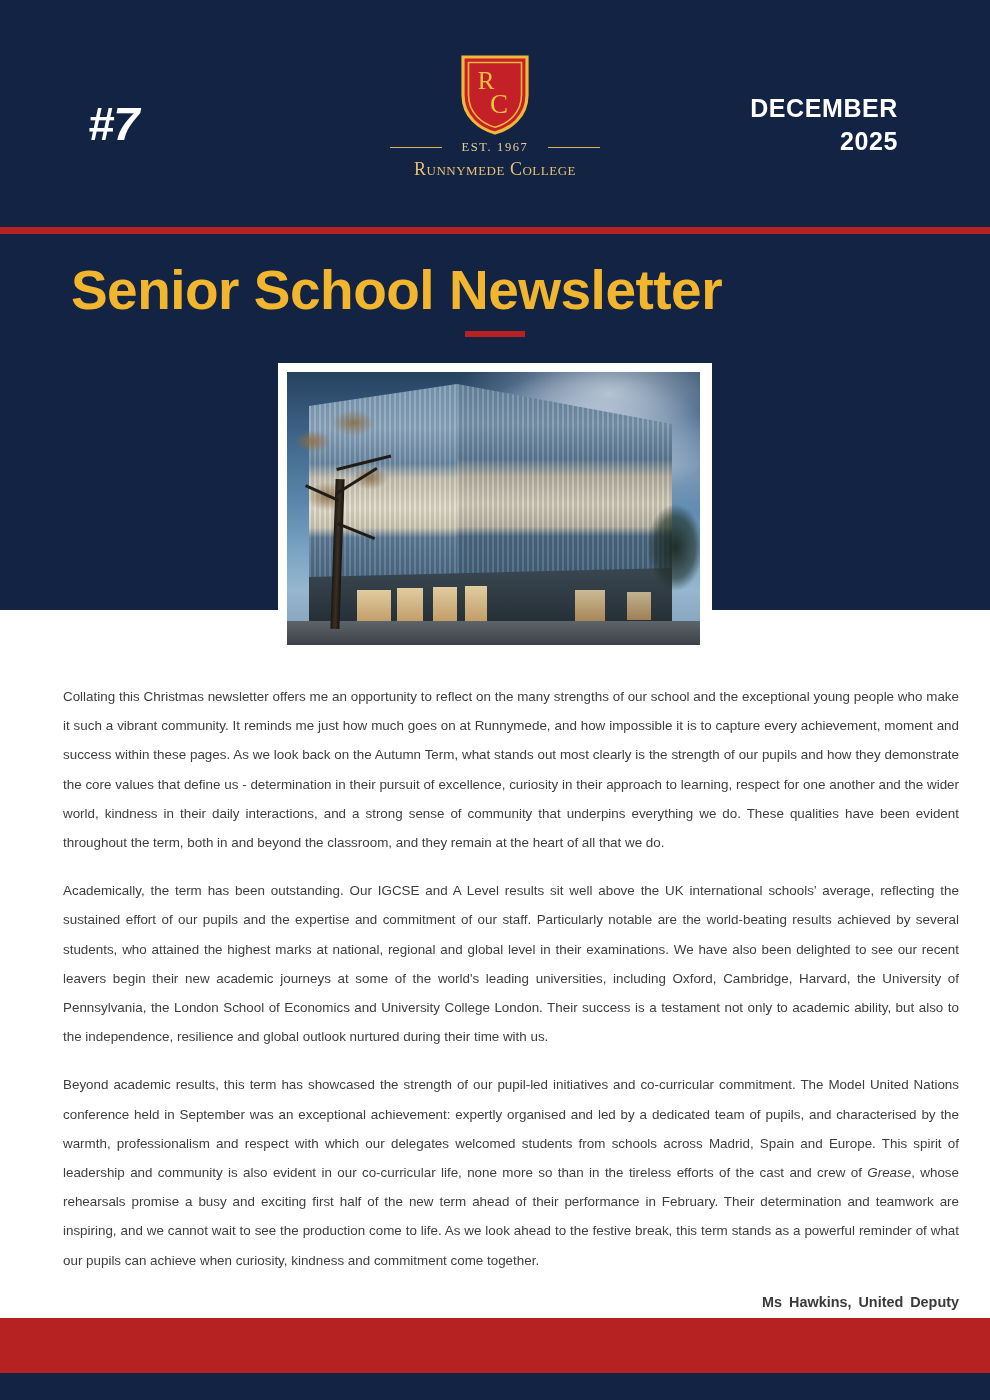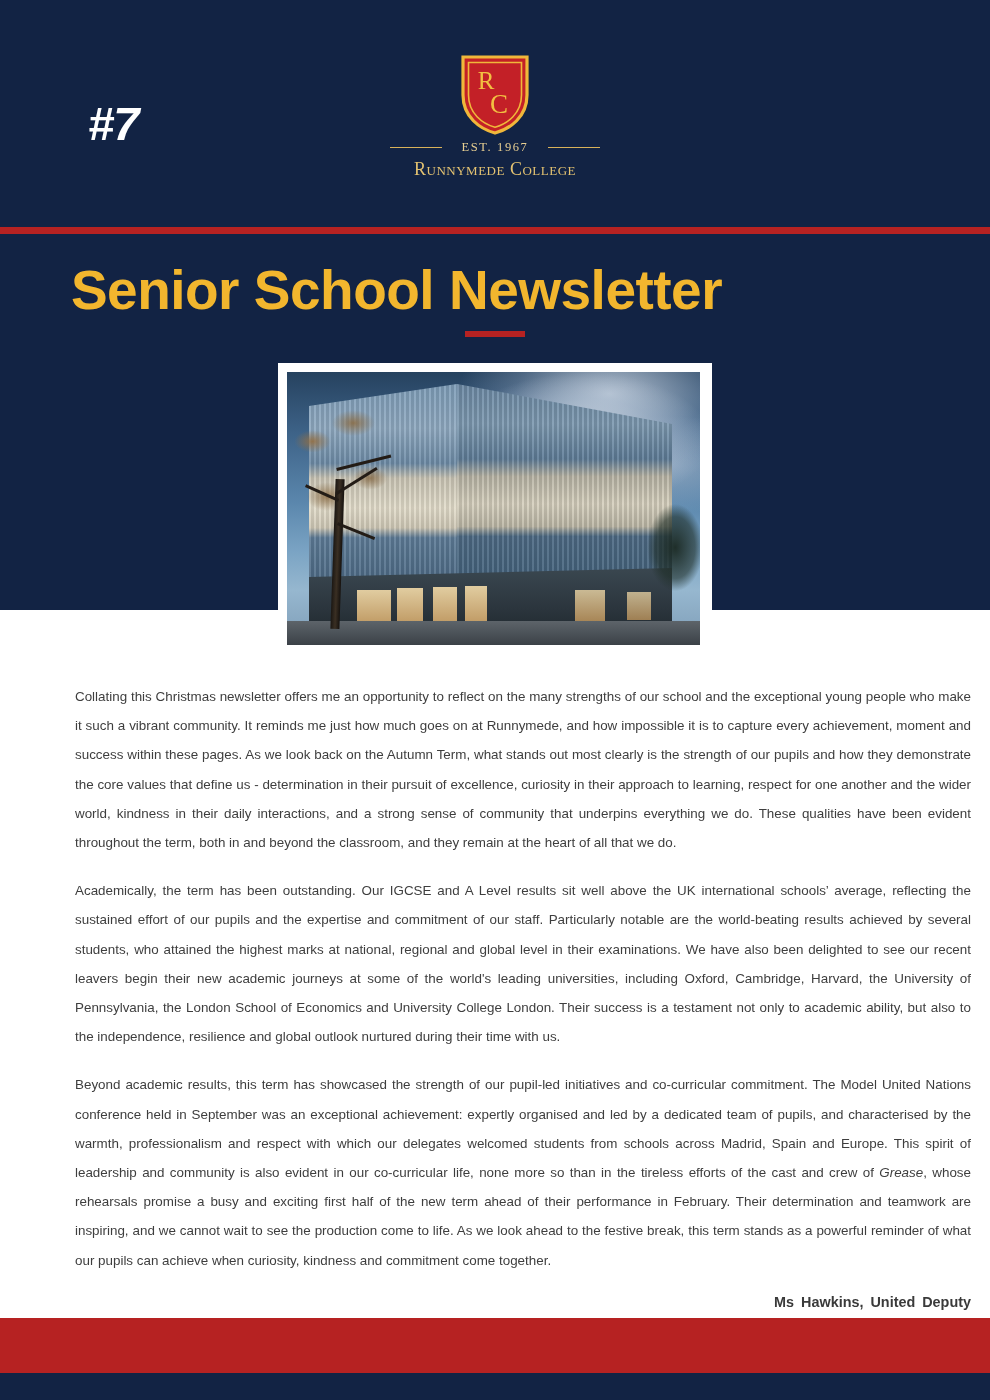--- a/index.html
+++ b/index.html
@@ -153,21 +153,21 @@
     position:absolute; right:0px; top:118px; width:62px; height:120px;
     background:radial-gradient(ellipse 36px 56px at 60% 48%, rgba(26,40,33,0.95) 0%, rgba(30,45,38,0.6) 55%, rgba(0,0,0,0) 78%);
   }
 
   
   .body-wrap {
     position:absolute; left:0; top:610px; width:990px; height:708px;
     background:#ffffff;
   }
   .article {
-    position:absolute; left:75px; top:72px; width:896px;
+    position:absolute; left:63px; top:72px; width:896px;
   }
   .article p {
     font-size:13.4px;
     line-height:29.2px;
     color:#3e3e3e;
     text-align:justify;
     margin-bottom:19px;
     font-family:"Liberation Sans", sans-serif;
   }
   .article p em { font-style:italic; }
@@ -211,20 +211,24 @@
           </svg>
         </div>
         <div class="est-row">
           <span class="est-rule"></span>
           <span class="est-text">EST.   1967</span>
           <span class="est-rule"></span>
         </div>
         <div class="college-name">Runnymede College</div>
       </div>
 
+      <div class="date-block">
+        <div>DECEMBER</div>
+        <div>2025</div>
+      </div>
 
       <div class="masthead-rule"></div>
     </div>
 
     <div class="hero-title">Senior School Newsletter</div>
     <div class="title-rule"></div>
   </div>
 
   <div class="photo-frame">
     <div class="photo">

